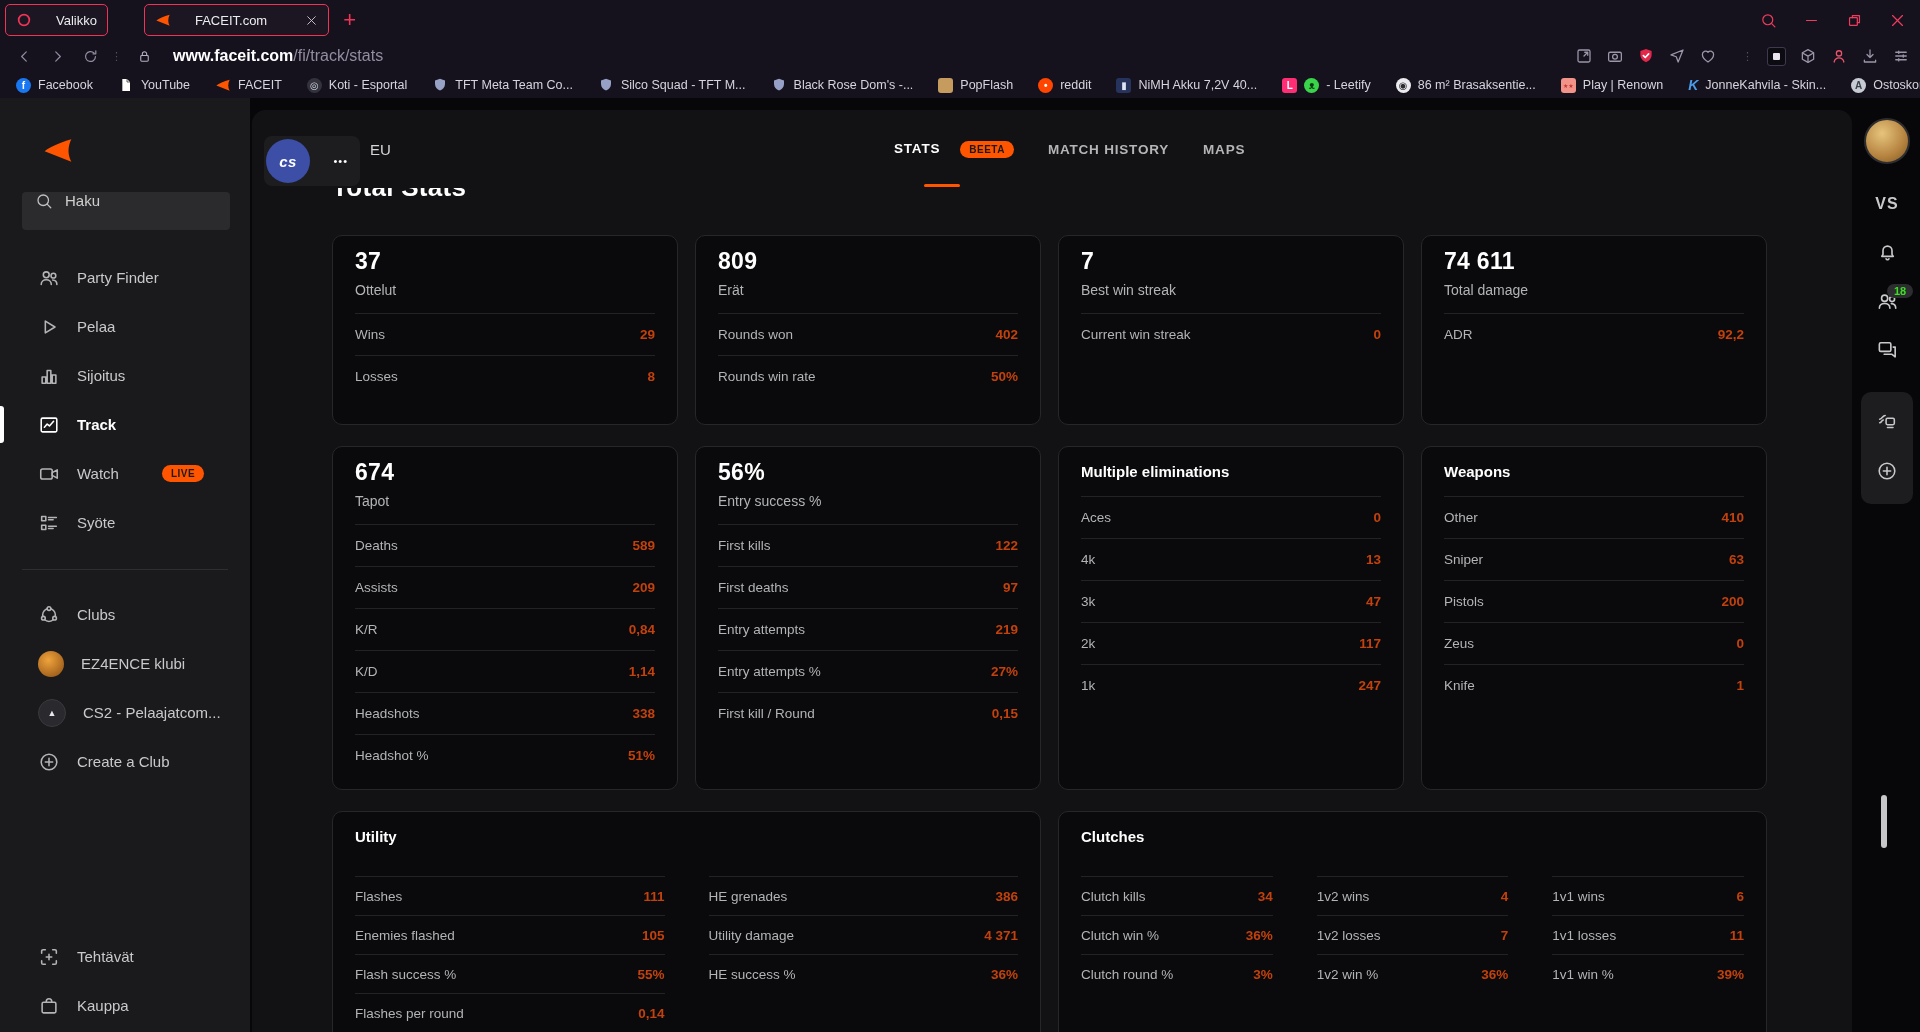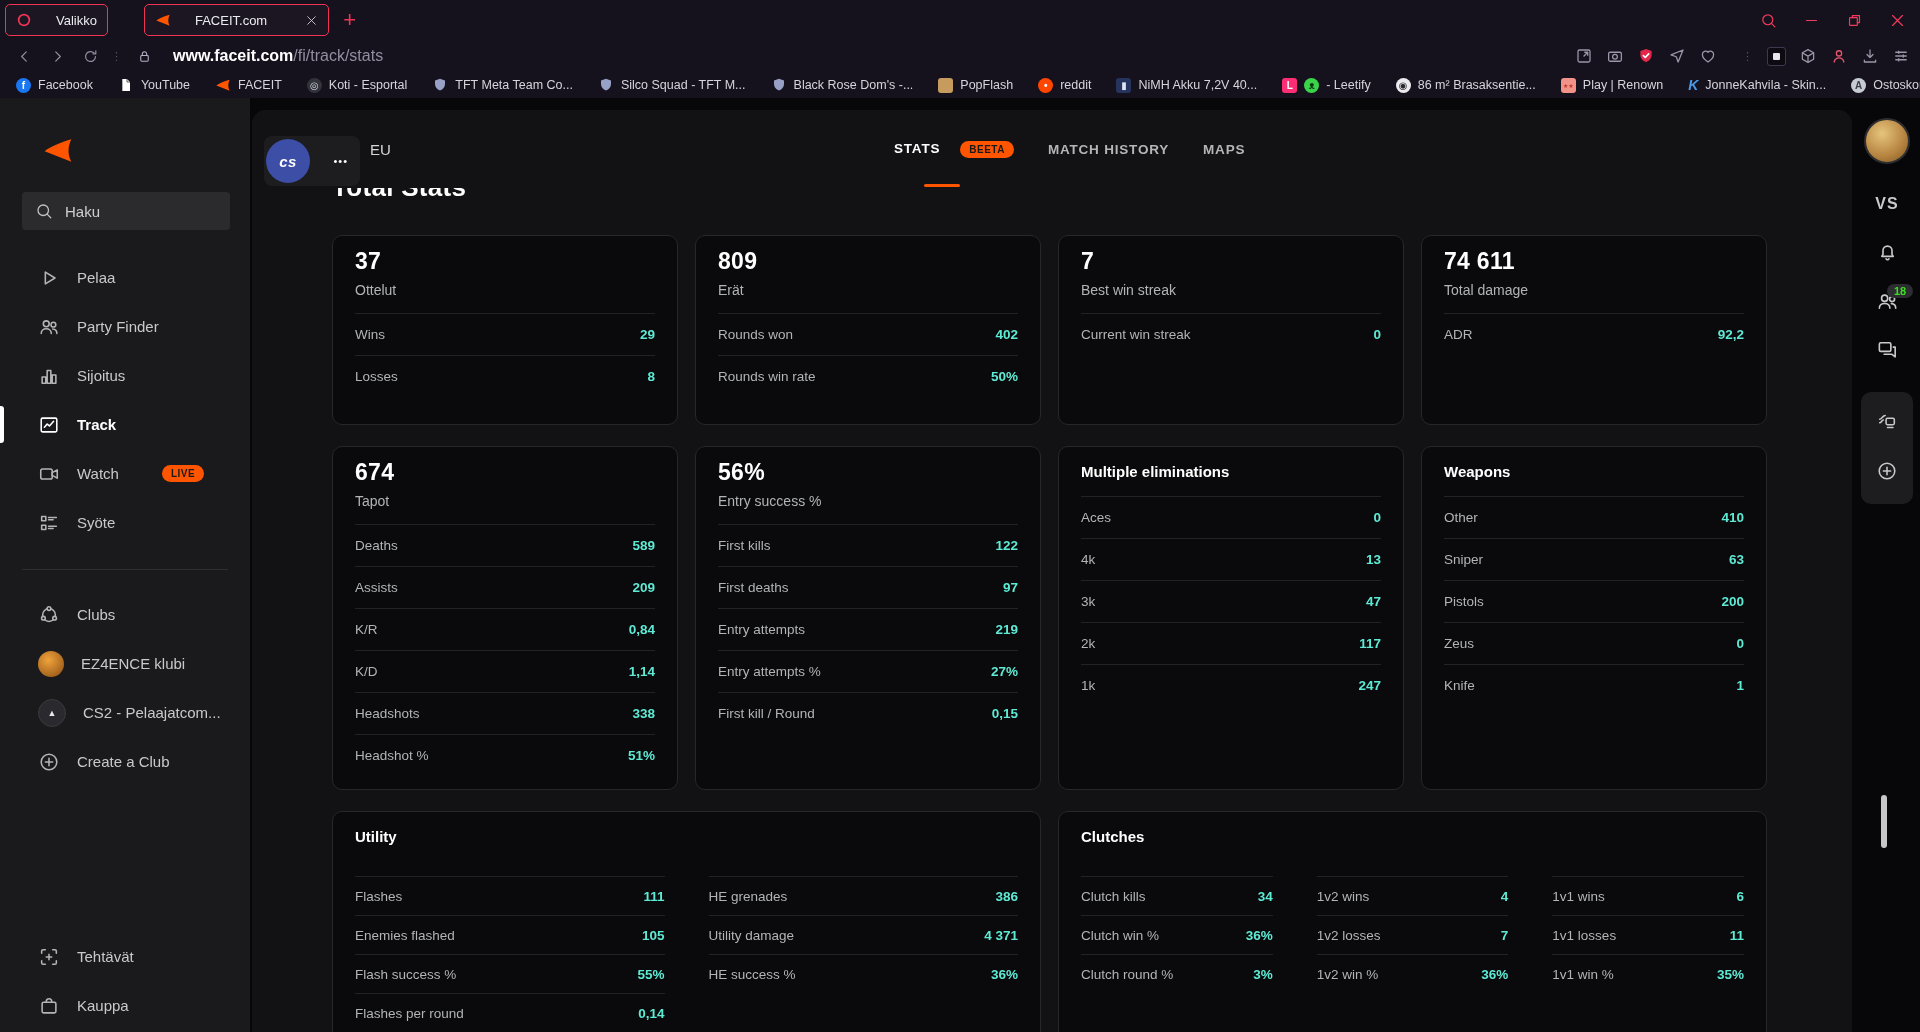--- a/index.html
+++ b/index.html
@@ -36,21 +36,21 @@
   .bm{display:flex;align-items:center;gap:7px}
   .bm-badge{width:15px;height:15px;display:inline-flex;align-items:center;justify-content:center;font-weight:700;flex:0 0 auto}
   .bm-badge.circle{border-radius:50%}
   .bm-badge.square{border-radius:3px}
   .bm-ic{width:16px;height:16px;flex:0 0 auto}
   .bm-letter{font-weight:800;font-size:14px;font-style:italic}
 
   
   .sidebar{position:absolute;left:0;top:98px;width:250px;bottom:0;background:#1a1a1c;}
   .fclogo{position:absolute;left:38px;top:36px;width:40px;height:32px}
-  .searchbox{position:absolute;left:22px;top:94px;width:208px;height:38px;background:#2b2b2d;border-radius:4px;display:flex;align-items:center;gap:12px;padding:0 13px;box-sizing:border-box;color:#cfcfcf;font-size:15px}
+  .searchbox{position:absolute;left:22px;top:94px;width:208px;height:38px;background:#2b2b2d;border-radius:4px;display:flex;align-items:flex-start;gap:12px;padding:0 13px;box-sizing:border-box;color:#cfcfcf;font-size:15px}
   .searchbox .ic{width:18px;height:18px;color:#c2c2c4}
   .side-items{position:absolute;left:0;top:155px;right:0}
   .sitem{position:relative;height:49px;display:flex;align-items:center;gap:17px;padding-left:38px;font-size:15px;color:#c9c9cb;cursor:default}
   .sitem .ic{width:22px;height:22px;color:#b4b4b6;flex:0 0 auto}
   .sitem.active{color:#fff;font-weight:700}
   .sitem.active .ic{color:#fff}
   .sitem .abar{position:absolute;left:0;top:6px;width:4px;height:37px;background:#fff;border-radius:0 3px 3px 0}
   .livepill{background:#ff5500;color:#1b1b1b;font-size:10px;font-weight:800;letter-spacing:.5px;padding:3px 9px;border-radius:9px;margin-left:26px}
   .sdivider{position:absolute;left:22px;right:22px;top:471px;height:1px;background:#2e2e30}
   .club-items{position:absolute;left:0;top:492px;right:3px}
@@ -86,21 +86,21 @@
   .ptitle{position:absolute;left:80px;top:62px;font-size:26px;font-weight:800;color:#fff;z-index:1;letter-spacing:.3px}
 
   .grid{position:absolute;left:80px;top:125px;width:1435px;display:grid;grid-template-columns:repeat(4,346px);grid-template-rows:190px 344px 245px;column-gap:17px;row-gap:21px;z-index:1}
   .card{background:#0a0a0c;border:1px solid #27272b;border-radius:10px;padding:12px 22px 0;box-sizing:border-box}
   .card.span2{grid-column:span 2}
   .big{font-size:23px;font-weight:800;color:#fff;letter-spacing:.3px}
   .biglabel{font-size:14px;color:#b2b4b6;margin-top:7px}
   .rows{margin-top:15px}
   .srow{display:flex;justify-content:space-between;align-items:center;height:41px;border-top:1px solid #232327;font-size:13.5px}
   .srow .lb{color:#b2b4b6}
-  .srow .vl{color:#5eead4;font-weight:800}
+  .srow .vl{color:#c2410c;font-weight:800}
   .ctitle{font-size:15px;font-weight:800;color:#fff;padding:4px 0 16px}
   .card .ctitle + .rows{margin-top:0}
   .cols{display:flex;gap:44px}
   .cols .col{flex:1}
   .cols .srow{height:38px}
 </style>
 </head>
 <body>
 
 <div id="stage">
@@ -336,35 +336,35 @@
             <circle cx="11" cy="11" r="7"></circle>
             <path d="M16.5 16.5L21 21"></path>
           </svg>
         </span>
       <span>Haku</span>
     </div>
     <div class="side-items" id="side-items-host">
         <div class="sitem">
           <span class="ic">
             <svg viewBox="0 0 24 24" fill="none" stroke="currentColor" stroke-width="1.7" stroke-linecap="round" stroke-linejoin="round">
-              <path d="M8 5.5l10.5 6.5L8 18.5z"></path>
-            </svg>
-          </span>
-          <span>Pelaa</span>
-        </div>
-        <div class="sitem">
-          <span class="ic">
-            <svg viewBox="0 0 24 24" fill="none" stroke="currentColor" stroke-width="1.7" stroke-linecap="round" stroke-linejoin="round">
               <circle cx="9" cy="8.5" r="3.2"></circle>
               <path d="M3.5 19c0-3 2.4-5 5.5-5s5.5 2 5.5 5"></path>
               <circle cx="16.8" cy="9.5" r="2.6"></circle>
               <path d="M16 14.2c2.8.2 4.6 2 4.6 4.8"></path>
             </svg>
           </span>
           <span>Party Finder</span>
+        </div>
+        <div class="sitem">
+          <span class="ic">
+            <svg viewBox="0 0 24 24" fill="none" stroke="currentColor" stroke-width="1.7" stroke-linecap="round" stroke-linejoin="round">
+              <path d="M8 5.5l10.5 6.5L8 18.5z"></path>
+            </svg>
+          </span>
+          <span>Pelaa</span>
         </div>
         <div class="sitem">
           <span class="ic">
             <svg viewBox="0 0 24 24" fill="none" stroke="currentColor" stroke-width="1.7" stroke-linecap="round" stroke-linejoin="round">
               <path d="M4.5 20v-7h4v7zM10 20V6h4v14zM15.5 20v-9h4v9z"></path>
             </svg>
           </span>
           <span>Sijoitus</span>
         </div>
         <div class="sitem active">
@@ -689,21 +689,21 @@
                 <div class="srow">
                   <span class="lb">1v1 wins</span>
                   <span class="vl">6</span>
                 </div>
                 <div class="srow">
                   <span class="lb">1v1 losses</span>
                   <span class="vl">11</span>
                 </div>
                 <div class="srow">
                   <span class="lb">1v1 win %</span>
-                  <span class="vl">35%</span>
+                  <span class="vl">39%</span>
                 </div>
               </div>
             </div>
           </div>
         </div>
       </div>
     <div class="phead">
       <div class="gamepill">
         <div class="cs2circle">cs</div>
         <div class="gamedots">•••</div>

